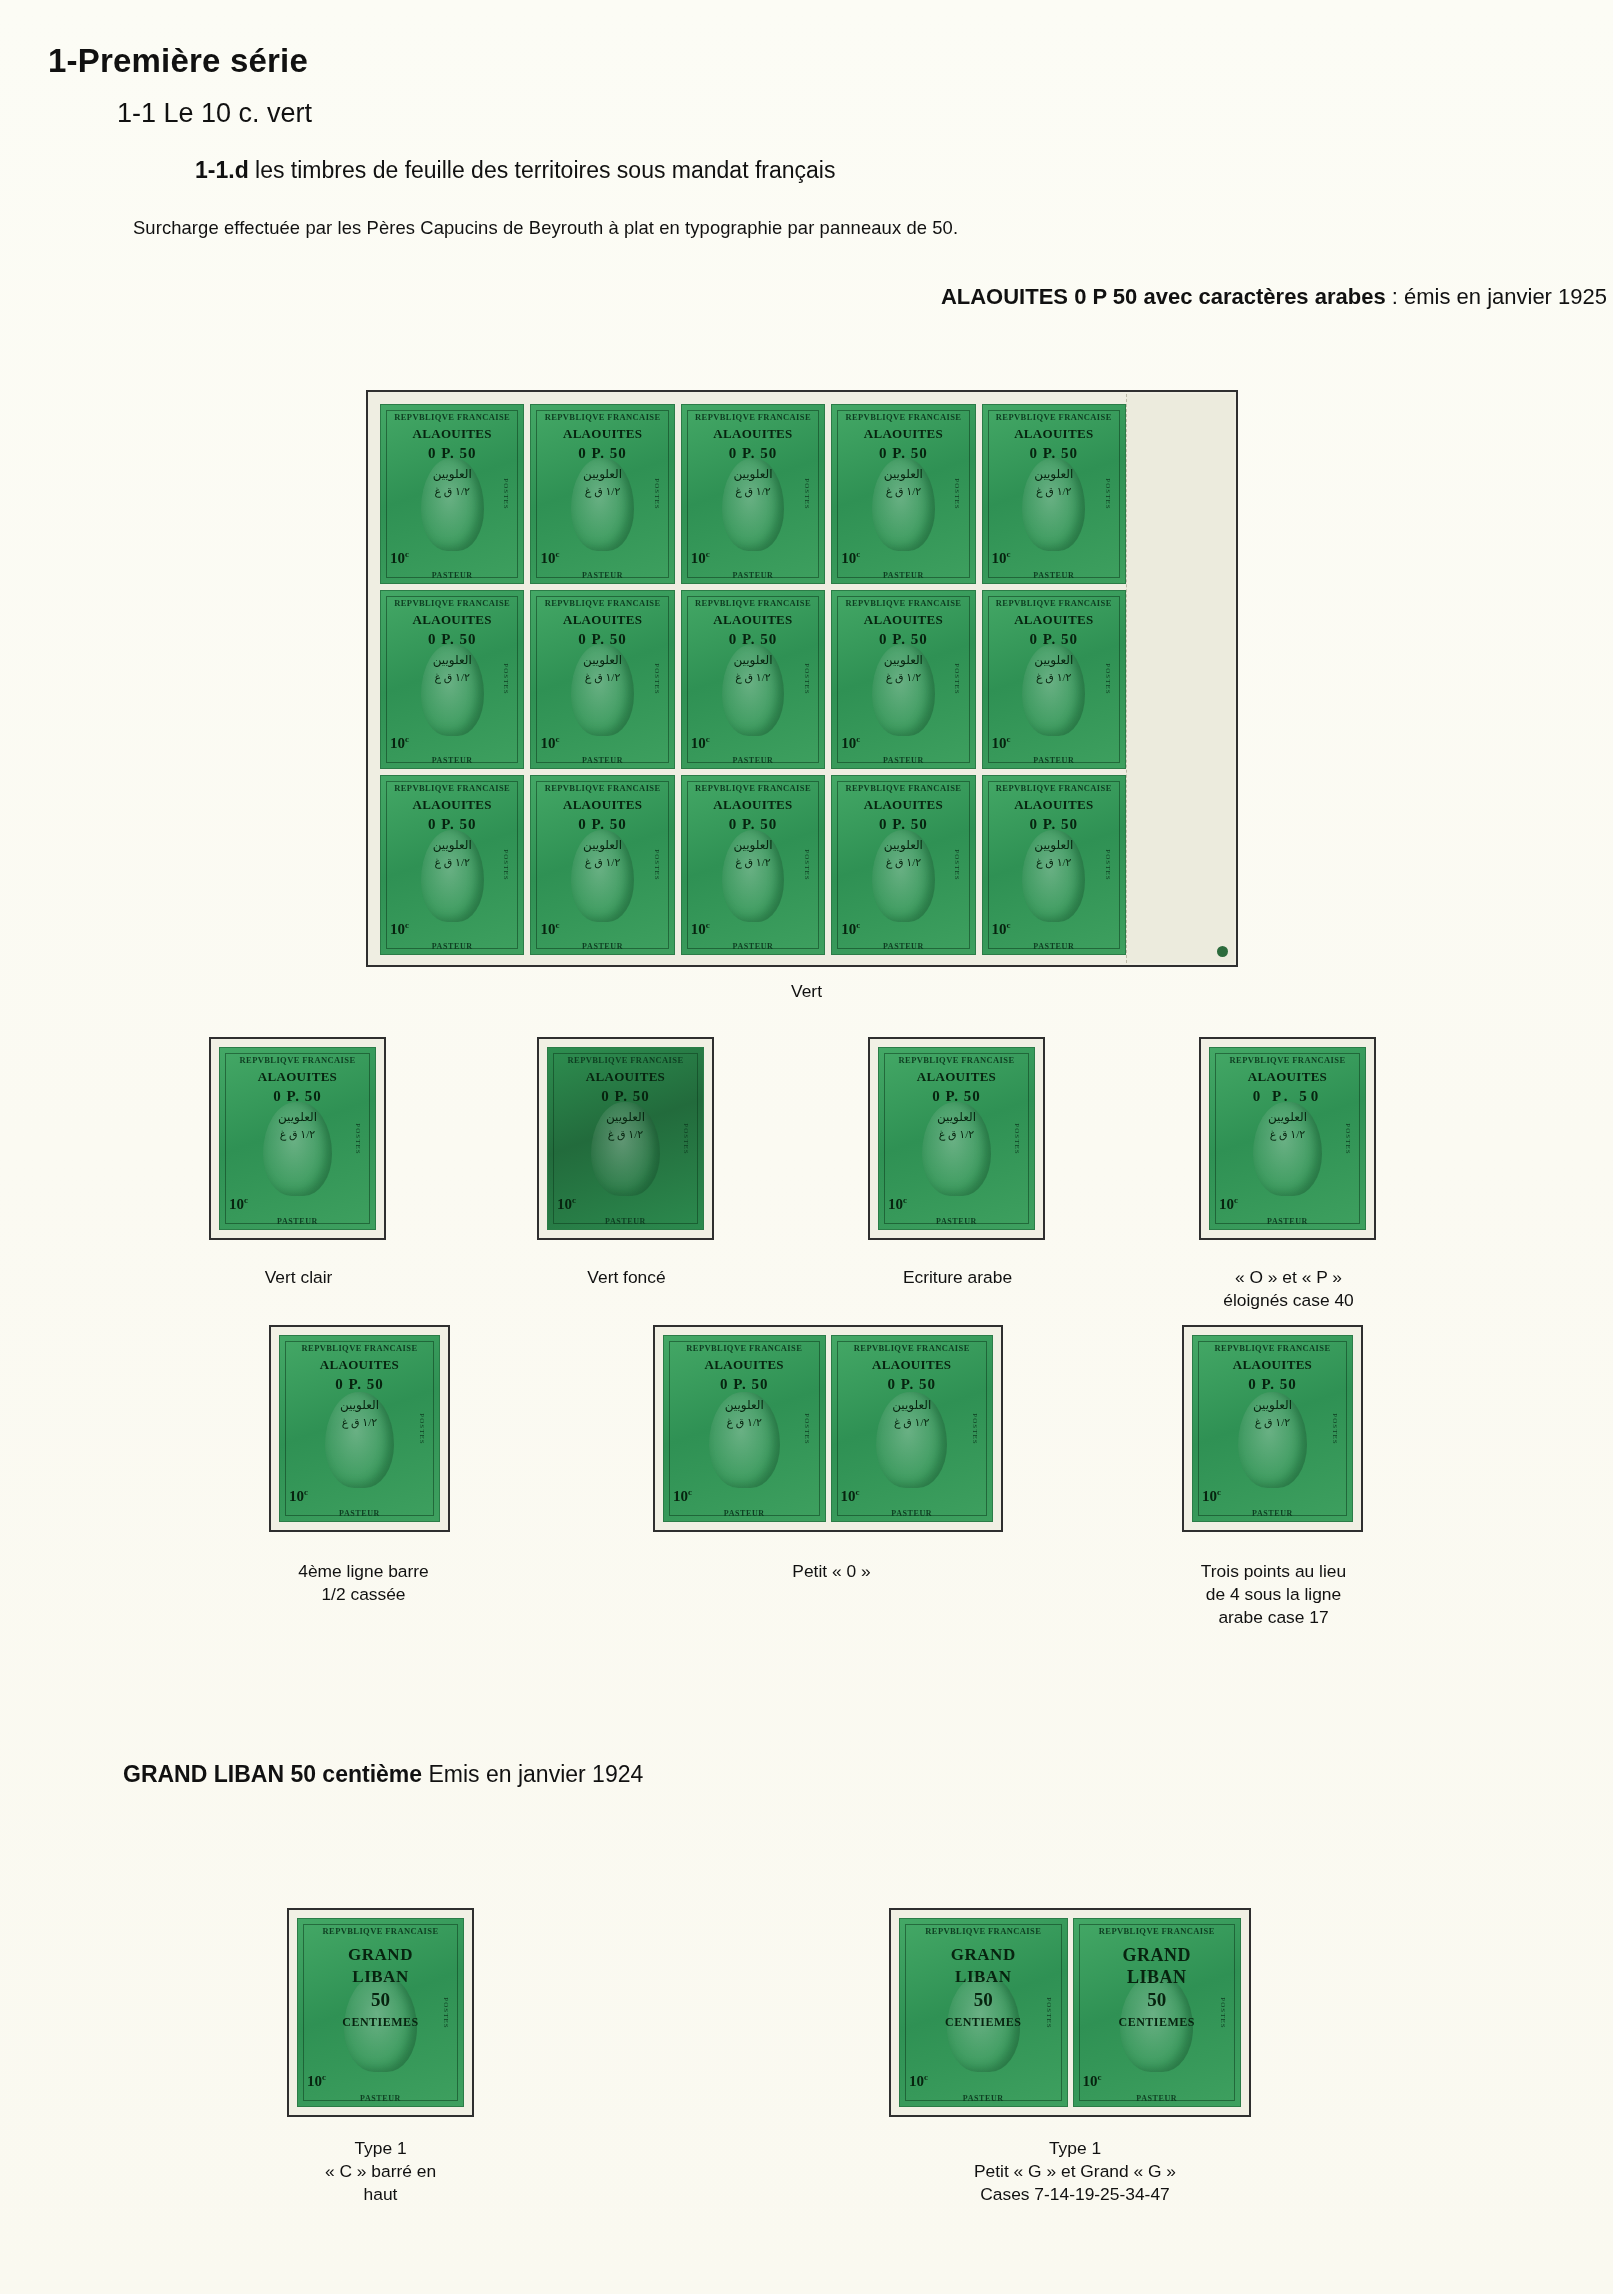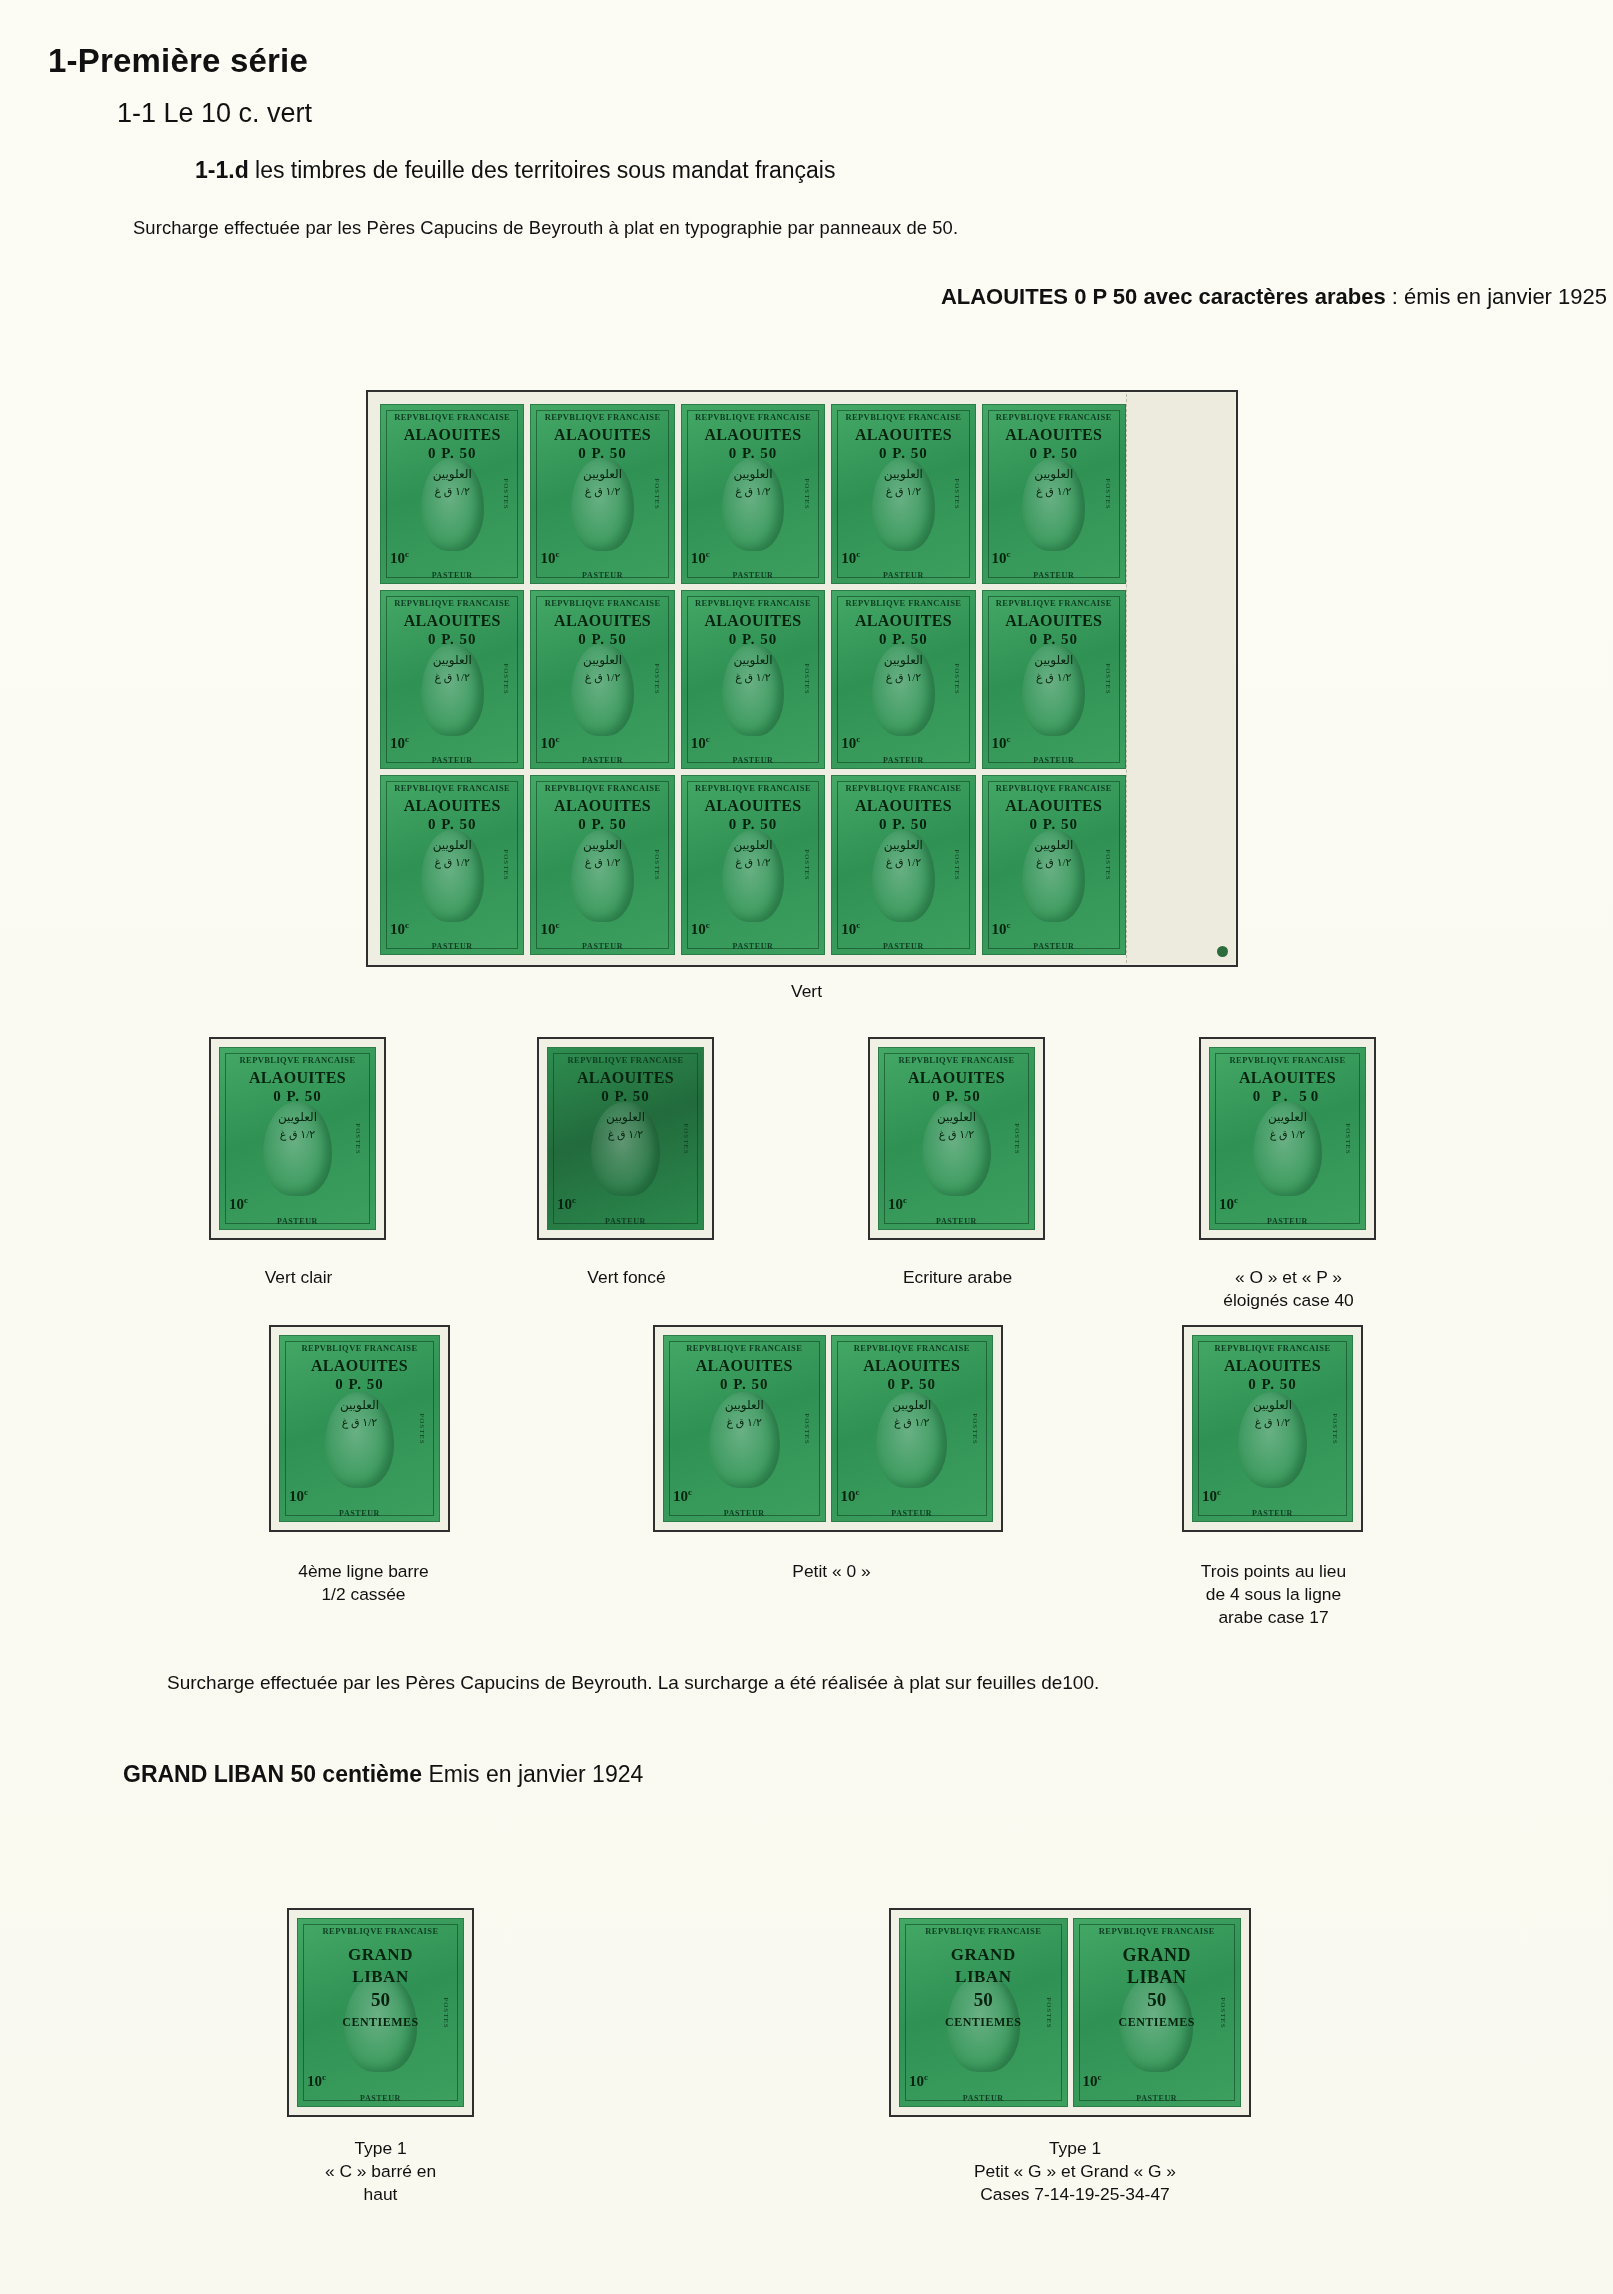--- a/index.html
+++ b/index.html
@@ -150,21 +150,21 @@
     letter-spacing: 0.4px;
     color: #0e3d21;
     font-variant: small-caps;
     font-weight: bold;
   }
   .stamp .ovp1 {
     position: absolute;
     top: 21px;
     left: 0; right: 0;
     text-align: center;
-    font-size: 16px;
+    font-size: 13px;
     font-weight: bold;
     color: #07230f;
     letter-spacing: 0.3px;
   }
   .stamp .ovp2 {
     position: absolute;
     top: 40px;
     left: 0; right: 0;
     text-align: center;
     font-size: 15px;
@@ -662,21 +662,20 @@
       <div class="bottom-txt">PASTEUR</div>
       <div class="side-txt">POSTES</div>
     </div>
   </div>
   <div class="caption" style="left:1134px; top:1560px; width:279px;">
     <div>Trois points au lieu</div>
     <div>de 4 sous la ligne</div>
     <div>arabe case 17</div>
   </div>
 
-  <div class="note" style="left:167px; top:1672px; width:1294px;">Surcharge effectuée par les Pères Capucins de Beyrouth. La surcharge a été réalisée à plat sur feuilles de100.</div>
 
   <div class="gl-title">
     <b>GRAND LIBAN 50 centième</b><span> Emis en janvier 1924</span>
   </div>
 
   <div class="single-frame" style="left:287px; top:1908px; width:187px; height:209px;">
     <div class="stamp gl">
       <div class="frame-in"></div>
       <div class="portrait"></div>
       <div class="top-txt">REPVBLIQVE FRANCAISE</div>

